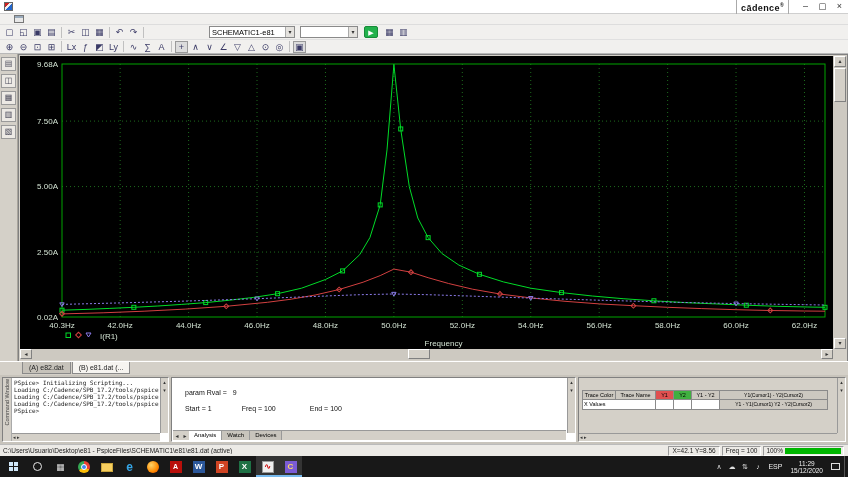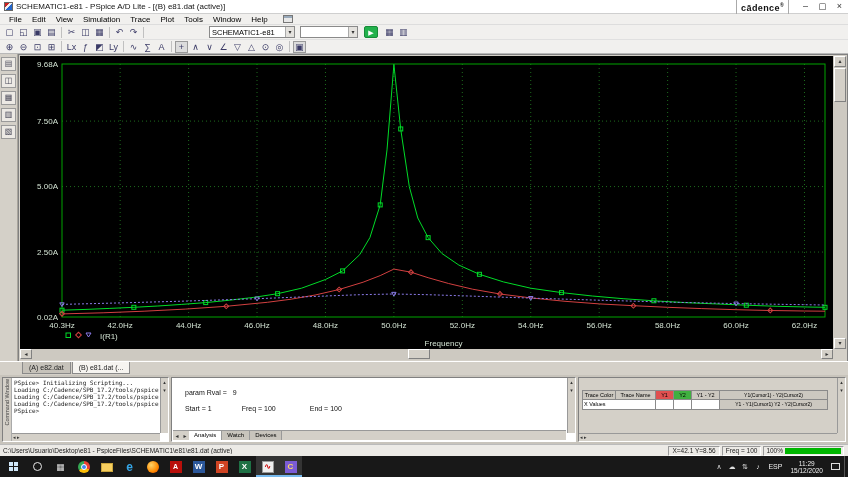--- a/index.html
+++ b/index.html
@@ -128,40 +128,28 @@
 .action{width:9px;height:7px;border:1px solid #ddd;margin:0 4px;}
 .show-desktop{width:4px;height:100%;border-left:1px solid #555;}
 </style>
 </head>
 <body>
 
 <div id="root">
 
   <div class="titlebar">
     <div class="app-ico"></div>
-    <span class="title-text">SCHEMATIC1-e81 - PSpice A/D Lite - [(B) e81.dat (active)]</span>
     <span class="t-spacer"></span>
     <span class="cadence"><span>cādence</span><sup>®</sup></span>
     <span class="winbtn">–</span>
     <span class="winbtn">▢</span>
     <span class="winbtn">×</span>
   </div>
 
   <div class="menubar">
-    <span style="display:flex;">
-        <span class="menu-item">File</span>
-        <span class="menu-item">Edit</span>
-        <span class="menu-item">View</span>
-        <span class="menu-item">Simulation</span>
-        <span class="menu-item">Trace</span>
-        <span class="menu-item">Plot</span>
-        <span class="menu-item">Tools</span>
-        <span class="menu-item">Window</span>
-        <span class="menu-item">Help</span>
-      </span>
     <span class="mdi-restore"></span>
   </div>
 
   <div class="toolbar tb1">
     <span class="tbgroup">
         <span class="tb-icon">▢</span>
         <span class="tb-icon">◱</span>
         <span class="tb-icon">▣</span>
         <span class="tb-icon">▤</span>
         <span class="tb-sep"></span>

